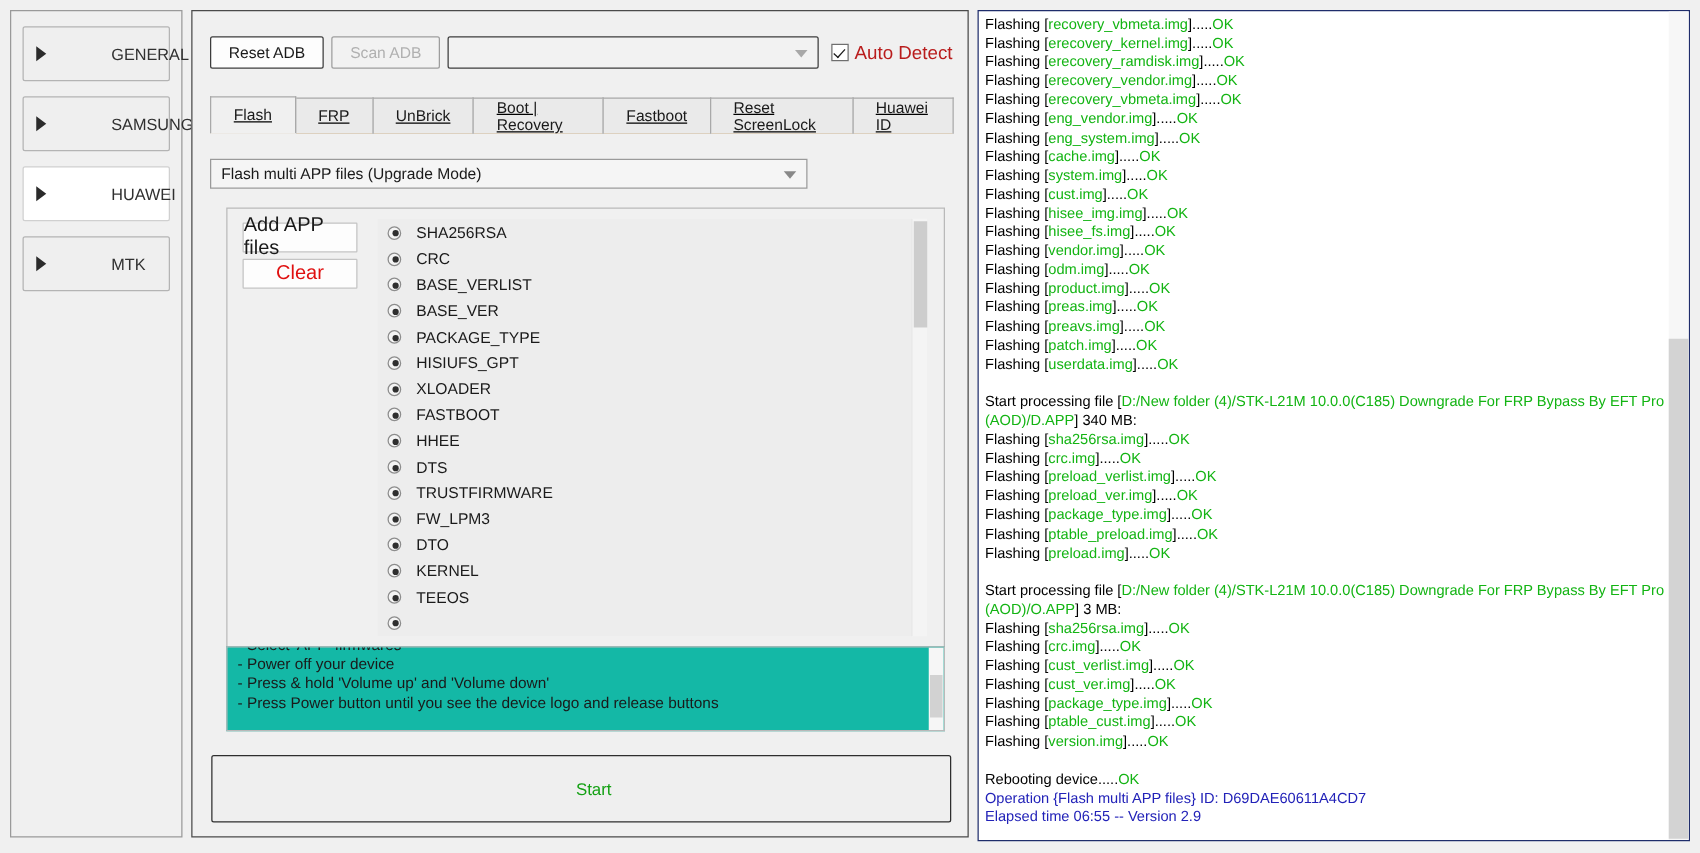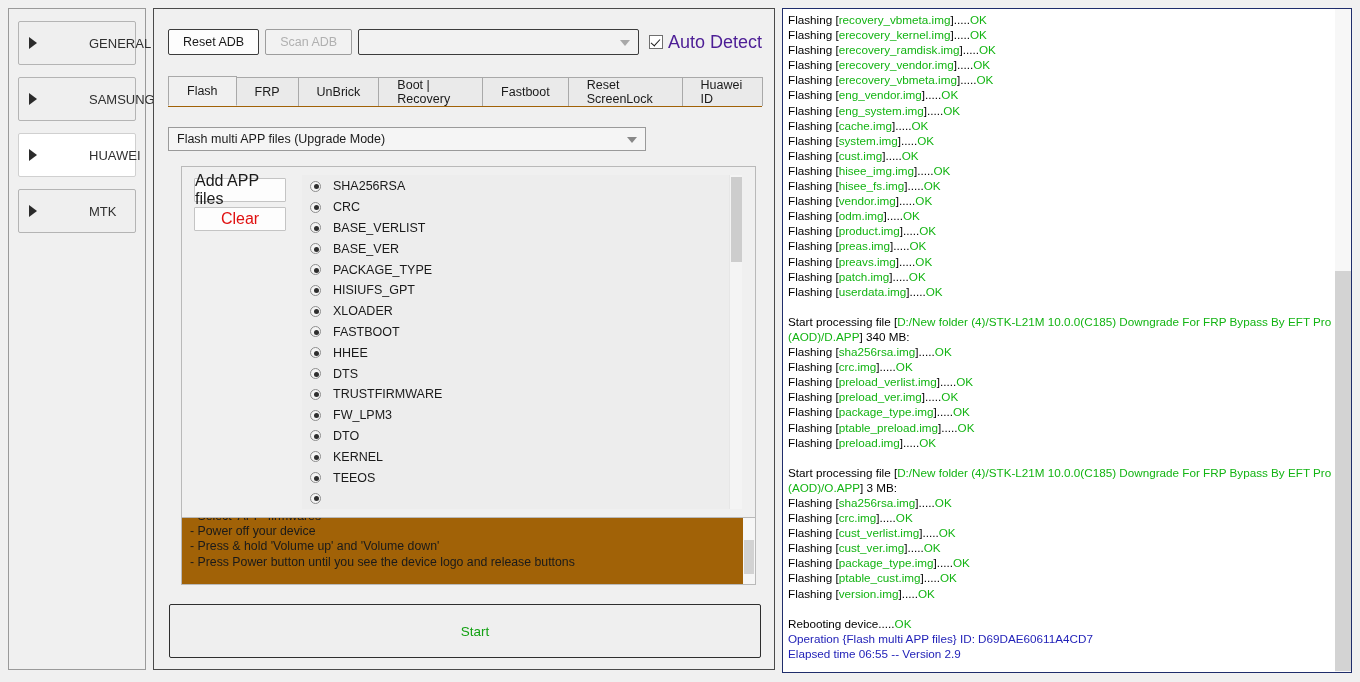--- a/index.html
+++ b/index.html
@@ -119,30 +119,31 @@
   }
   .chkbox::after {
     content: "";
     position: absolute;
     left: 3px; top: 1px;
     width: 4px; height: 8px;
     border: solid #1a1a1a;
     border-width: 0 1.6px 1.6px 0;
     transform: rotate(42deg);
   }
-  .chklabel { font-size: 18px; color: #4c1d95; }
+  .chklabel { font-size: 15px; color: #b91c1c; }
 
   
   .tabstrip {
     position: absolute;
     left: 14px; top: 68px;
     width: 594px; height: 30px;
     display: flex;
-    align-items: center;
-    border-bottom: 2px solid #a16207;
+    align-items: flex-start;
+    border-bottom: 7px solid #a16207;
+    text-decoration: underline;
   }
   .tab {
     height: 29px;
     padding: 0 18px;
     display: flex; align-items: center; justify-content: center;
     font-size: 12.5px;
     color: #1a1a1a;
     background: #eaeaea;
     border: 1px solid #a9a9a9;
     border-bottom: none;
@@ -251,21 +252,21 @@
     left: 1px; top: 2px;
     width: 11px; height: 85px;
     background: #cdcdcd;
   }
 
   
   .instruct {
     position: absolute;
     left: 27px; top: 508px;
     width: 575px; height: 68px;
-    background: #a16207;
+    background: #14b8a6;
     border: 1px solid #b9b9b9;
     overflow: hidden;
   }
   .instruct .lines {
     position: absolute;
     left: 8px; top: -9px;
     font-size: 12.3px;
     line-height: 15.2px;
     color: #1a1a1a;
     white-space: nowrap;

